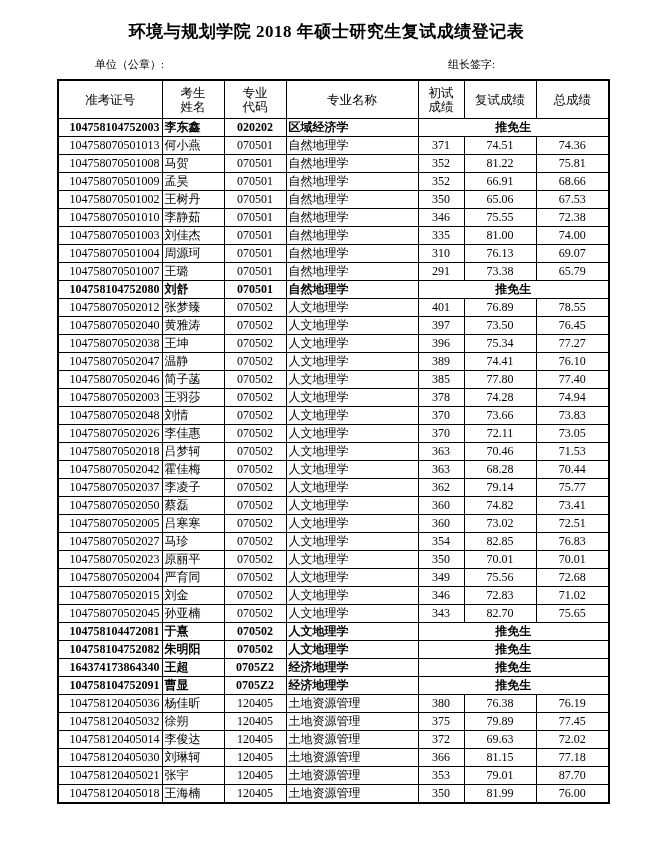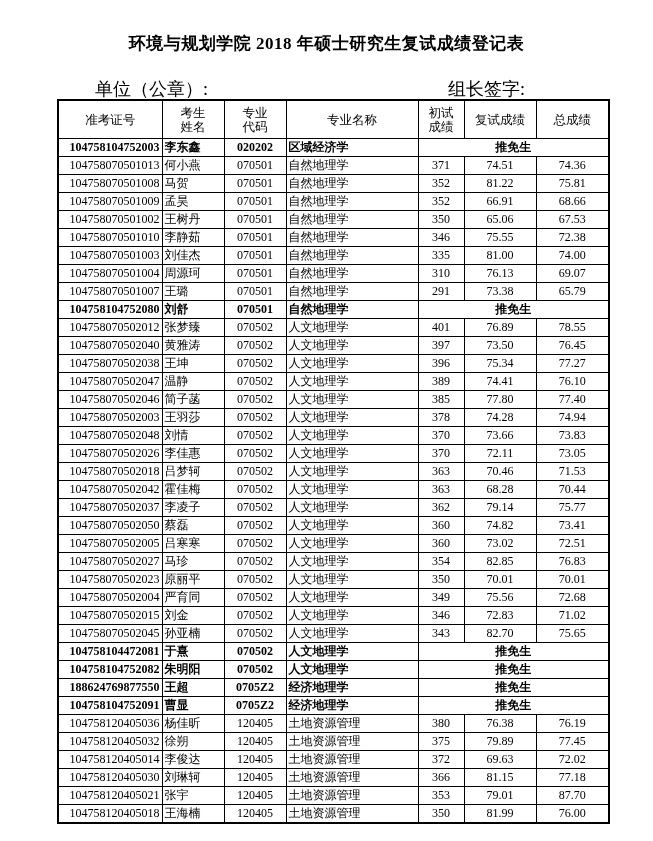--- a/index.html
+++ b/index.html
@@ -1,24 +1,24 @@
 <!DOCTYPE html>
 <html><head>
 <meta charset="utf-8">
 <style>
   html,body{margin:0;padding:0;background:#ffffff;}
   .page{
     position:relative;width:653px;height:841px;background:#ffffff;overflow:hidden;
     font-family:"Liberation Serif","DejaVu Serif",serif;color:#000;
   }
   .doc-title{
-    margin:0;padding-top:34px;text-align:center;
+    margin:0;padding-top:22px;text-align:center;
     font-size:17px;font-weight:bold;line-height:1.2;letter-spacing:0.5px;
   }
-  .meta{position:relative;height:17px;margin-top:23px;font-size:18px;}
+  .meta{position:relative;height:17px;margin-top:15px;font-size:11px;}
   .meta .unit{position:absolute;left:95px;top:0;}
   .meta .leader{position:absolute;left:448px;top:0;}
   table.scores{
     border-collapse:collapse;table-layout:fixed;
     margin-left:57px;margin-top:5px;width:551px;
     border:2px solid #000;
   }
   .scores th,.scores td{
     border:1px solid #000;overflow:hidden;white-space:nowrap;
     font-size:12px;line-height:1.15;padding:0 2px;
@@ -326,21 +326,21 @@
           <td colspan="3" class="exempt-cell">推免生</td>
         </tr>
         <tr class="exempt-row">
           <td class="col-ticket">104758104752082</td>
           <td class="col-name">朱明阳</td>
           <td class="col-code">070502</td>
           <td class="col-major">人文地理学</td>
           <td colspan="3" class="exempt-cell">推免生</td>
         </tr>
         <tr class="exempt-row">
-          <td class="col-ticket">188624769877550</td>
+          <td class="col-ticket">164374173864340</td>
           <td class="col-name">王超</td>
           <td class="col-code">0705Z2</td>
           <td class="col-major">经济地理学</td>
           <td colspan="3" class="exempt-cell">推免生</td>
         </tr>
         <tr class="exempt-row">
           <td class="col-ticket">104758104752091</td>
           <td class="col-name">曹显</td>
           <td class="col-code">0705Z2</td>
           <td class="col-major">经济地理学</td>

